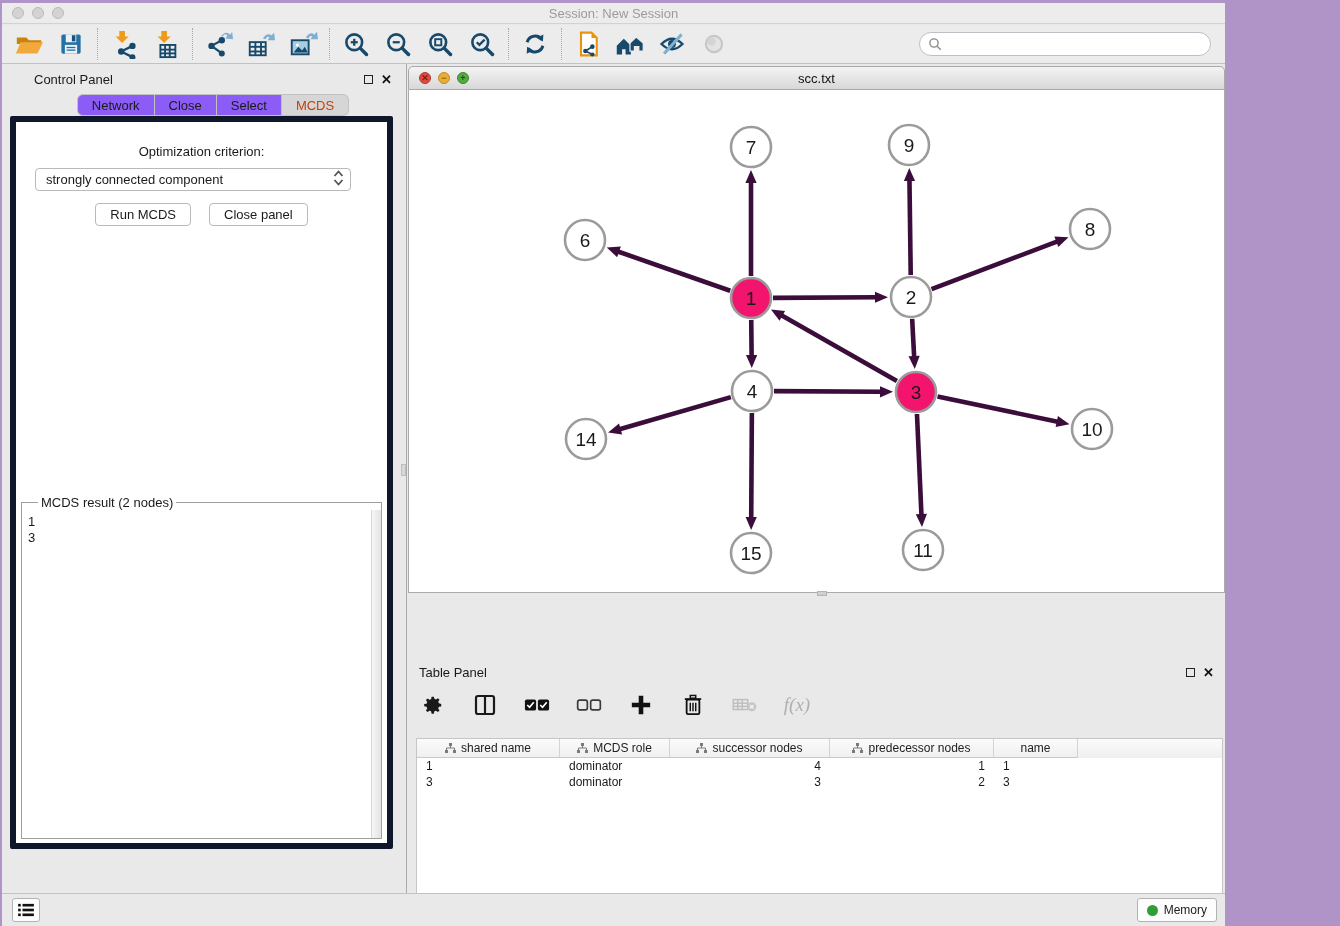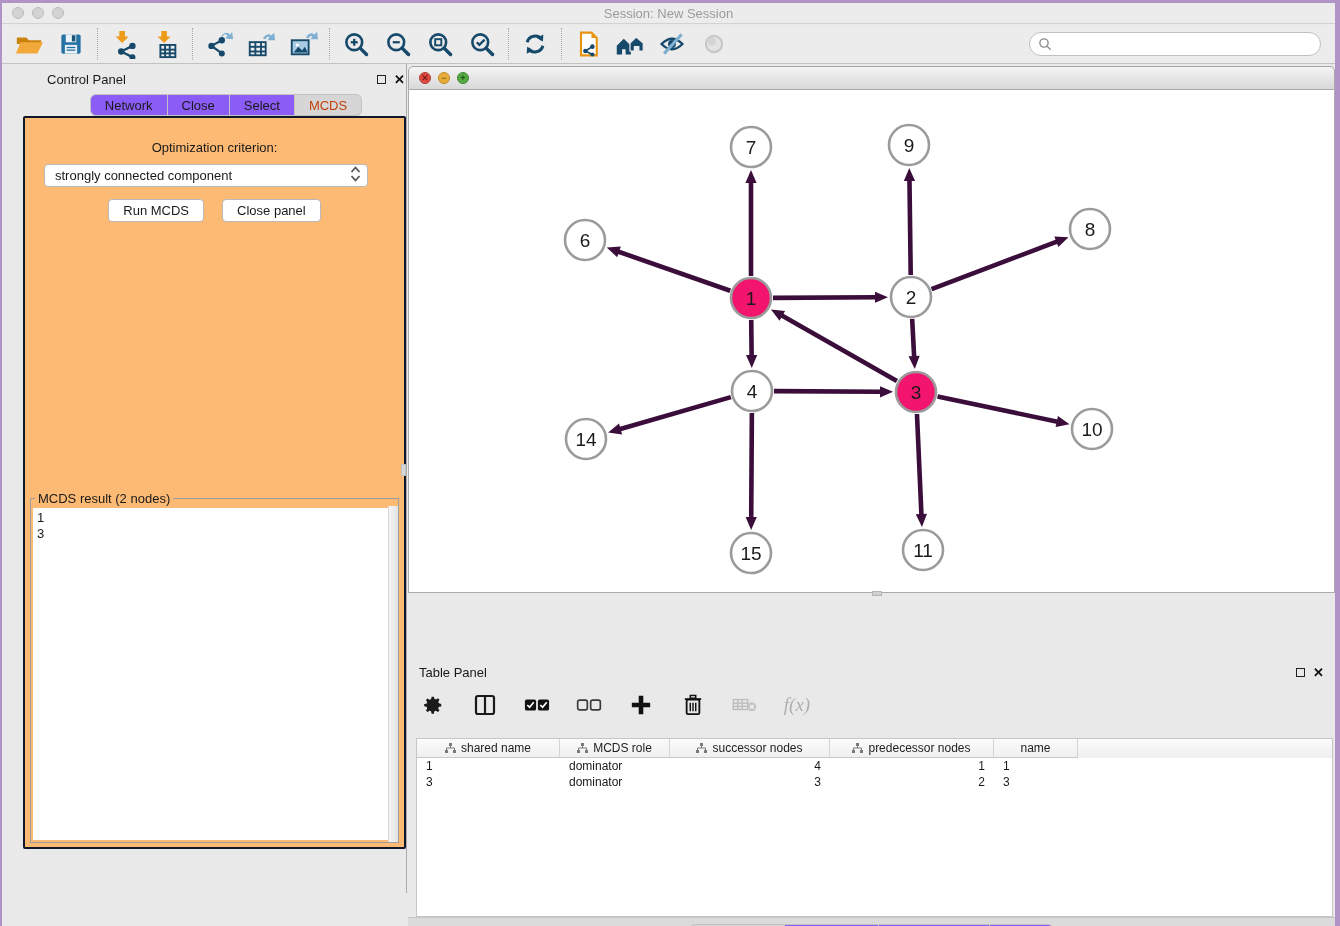--- a/index.html
+++ b/index.html
@@ -1,18 +1,18 @@
 <!DOCTYPE html>
 <html><head>
 <meta charset="utf-8">
 <style>
   * { margin:0; padding:0; box-sizing:border-box; }
   html,body { width:1340px; height:926px; overflow:hidden; }
   body { background:#B094C8; font-family:"Liberation Sans", sans-serif; color:#1a1a1a; position:relative; }
-  .app { position:absolute; left:2px; top:3px; width:1333px; height:923px; background:#E9E9E9; overflow:hidden; }
+  .app { position:absolute; left:2px; top:3px; width:1223px; height:923px; background:#E9E9E9; overflow:hidden; }
 
   
   .titlebar { position:absolute; left:0; top:0; width:100%; height:21px; background:#ECECEC; border-bottom:1px solid #D2D2D2; display:flex; align-items:center; }
   .lights { display:flex; gap:8px; margin-left:10px; }
   .light { width:12px; height:12px; border-radius:50%; background:#D3D3D3; border:1px solid #BBB; }
   .wtitle { position:absolute; left:0; right:0; text-align:center; font-size:13px; color:#9B9B9B; }
 
   
   .toolbar { position:absolute; left:0; top:22px; width:100%; height:39px; background:#ECECEC; border-bottom:1px solid #C2C2C2; display:flex; align-items:center; padding:0 6px; }
   .tbtn { width:42px; height:34px; display:flex; align-items:center; justify-content:center; }
@@ -22,38 +22,38 @@
 
   
   .main { position:absolute; left:0; top:61px; width:100%; height:829px; }
   .statusbar { position:absolute; left:0; bottom:0; width:100%; height:33px; background:#E9E9E9; border-top:1px solid #C3C3C3; display:flex; align-items:center; }
   .sbtn { background:#FDFDFD; border:1px solid #B3B3B3; border-radius:3px; height:24px; display:flex; align-items:center; justify-content:center; }
   .list-btn { width:28px; margin-left:10px; }
   .mem-btn { margin-left:auto; margin-right:8px; padding:0 9px; gap:6px; font-size:12px; }
   .mem-dot { width:11px; height:11px; border-radius:50%; background:#2E9E35; }
 
   
-  .cpanel { position:absolute; left:13px; top:0; width:399px; height:100%;padding-left:23px; }
+  .cpanel { position:absolute; left:0; top:0; width:399px; height:100%;padding-left:23px; }
   .phead { height:30px; display:flex; align-items:center; padding:0 9px; font-size:13px; }
   .phead-icons { margin-left:auto; display:flex; align-items:center; gap:8px; }
   .ic-restore { width:9px; height:9px; border:1.5px solid #222; display:inline-block; }
   .ic-close { font-size:13px; font-weight:bold; color:#111; line-height:1; }
   .tabrow { display:flex; justify-content:center; height:22px; }
   .tab { font-size:13px; padding:3px 14px; background:#8b5cf6; border:1px solid #C2C2C2; border-left-width:0; cursor:default; }
   .tab:first-child { border-left-width:1px; border-radius:6px 0 0 6px; }
   .tab:last-child { border-radius:0 6px 6px 0; }
   .tab.selected { background:#D6D6D6; color:#c2410c; }
-  .cbody { position:absolute; left:8px; right:8px; top:52px; bottom:44px; background:#fdba74; border:2px solid #0f172a; border-radius:2px; }
+  .cbody { position:absolute; left:8px; right:8px; top:52px; bottom:44px; background:#ffffff; border:6px solid #0f172a; border-radius:2px; }
   .optlabel { text-align:center; margin-top:22px; font-size:13px; }
   .selectbox { margin:9px 36px 0 19px; height:23px; background:#fff; border:1px solid #B9B9B9; border-radius:4px; display:flex; align-items:center; padding:0 6px 0 10px; font-size:13px; }
   .selectbox .chev { margin-left:auto; }
   .btnrow { display:flex; justify-content:center; gap:18px; margin-top:12px; }
   .button { background:#FFFFFF; border:1px solid #B9B9B9; border-radius:4px; font-size:13px; padding:3px 14px; min-width:88px; text-align:center; }
   fieldset.resultbox { position:absolute; left:5px; right:5px; top:373px; bottom:4px; border:1px solid #9E9E9E; padding:0; background:transparent; }
-  fieldset.resultbox legend { font-size:13px; margin-left:4px; padding:0 3px; }
+  fieldset.resultbox legend { font-size:13px; margin-left:16px; padding:0 3px; }
   .resultarea { position:absolute; left:2px; right:2px; top:2px; bottom:2px; background:#fff; font-size:13px; padding:2px 4px; white-space:pre-line; line-height:1.22; }
   .rscroll { position:absolute; right:0; top:0; bottom:0; width:10px; background:linear-gradient(to right,#F6F6F6,#E3E3E3); border-left:1px solid #D8D8D8; }
 
   
   .vsplit { position:absolute; left:399px; top:0; width:7px; height:100%; }
   .vsplit .line { position:absolute; right:1px; top:0; bottom:0; width:1px; background:#ABABAB; }
   .vhandle { position:absolute; left:0; top:400px; width:5px; height:12px; background:#D8D8D8; border:1px solid #BEBEBE; }
 
   
   .rarea { position:absolute; left:406px; top:0; right:0; height:100%; }
@@ -309,20 +309,21 @@
 
     <div class="rarea">
 
       <div class="netwin">
         <div class="nethead">
           <div class="lights" style="gap:7px;">
             <span class="tl tl-red">✕</span>
             <span class="tl tl-yellow">−</span>
             <span class="tl tl-green">+</span>
           </div>
+          <div class="nettitle">scc.txt</div>
         </div>
         <div class="netcanvas">
           <svg id="graph-svg" width="925" height="501">
               <g>
                 <line x1="342" y1="186" x2="342" y2="91" stroke="#3A0D3A" stroke-width="4.6"></line>
                 <polygon points="342,80 347.6,93 336.4,93" fill="#3A0D3A"></polygon>
               </g>
               <g>
                 <line x1="321.23121807335133" y1="200.7434376400866" x2="208.0972084320934" y2="161.2146872835025" stroke="#3A0D3A" stroke-width="4.6"></line>
                 <polygon points="197.71281746876906,157.5864061035458 211.83240448067576,156.58777573489314 208.13815455199259,167.16097380664158" fill="#3A0D3A"></polygon>
@@ -552,14 +553,30 @@
               <span class="tab selected">Node Table</span>
               <span class="tab">Edge Table</span>
               <span class="tab">Network Table</span>
               <span class="tab">Motifs</span>
             </div>
         </div>
       </div>
     </div>
   </div>
 
+  <div class="statusbar">
+    <div class="sbtn list-btn">
+      <svg width="16" height="14" viewBox="0 0 18 16">
+          <rect x="0" y="1" width="3" height="3" fill="#111"></rect>
+          <rect x="5" y="1" width="13" height="3" fill="#111"></rect>
+          <rect x="0" y="6.5" width="3" height="3" fill="#111"></rect>
+          <rect x="5" y="6.5" width="13" height="3" fill="#111"></rect>
+          <rect x="0" y="12" width="3" height="3" fill="#111"></rect>
+          <rect x="5" y="12" width="13" height="3" fill="#111"></rect>
+        </svg>
+    </div>
+    <div class="sbtn mem-btn">
+      <span class="mem-dot"></span>
+      <span>Memory</span>
+    </div>
+  </div>
 
 </div>
 
 </body></html>

